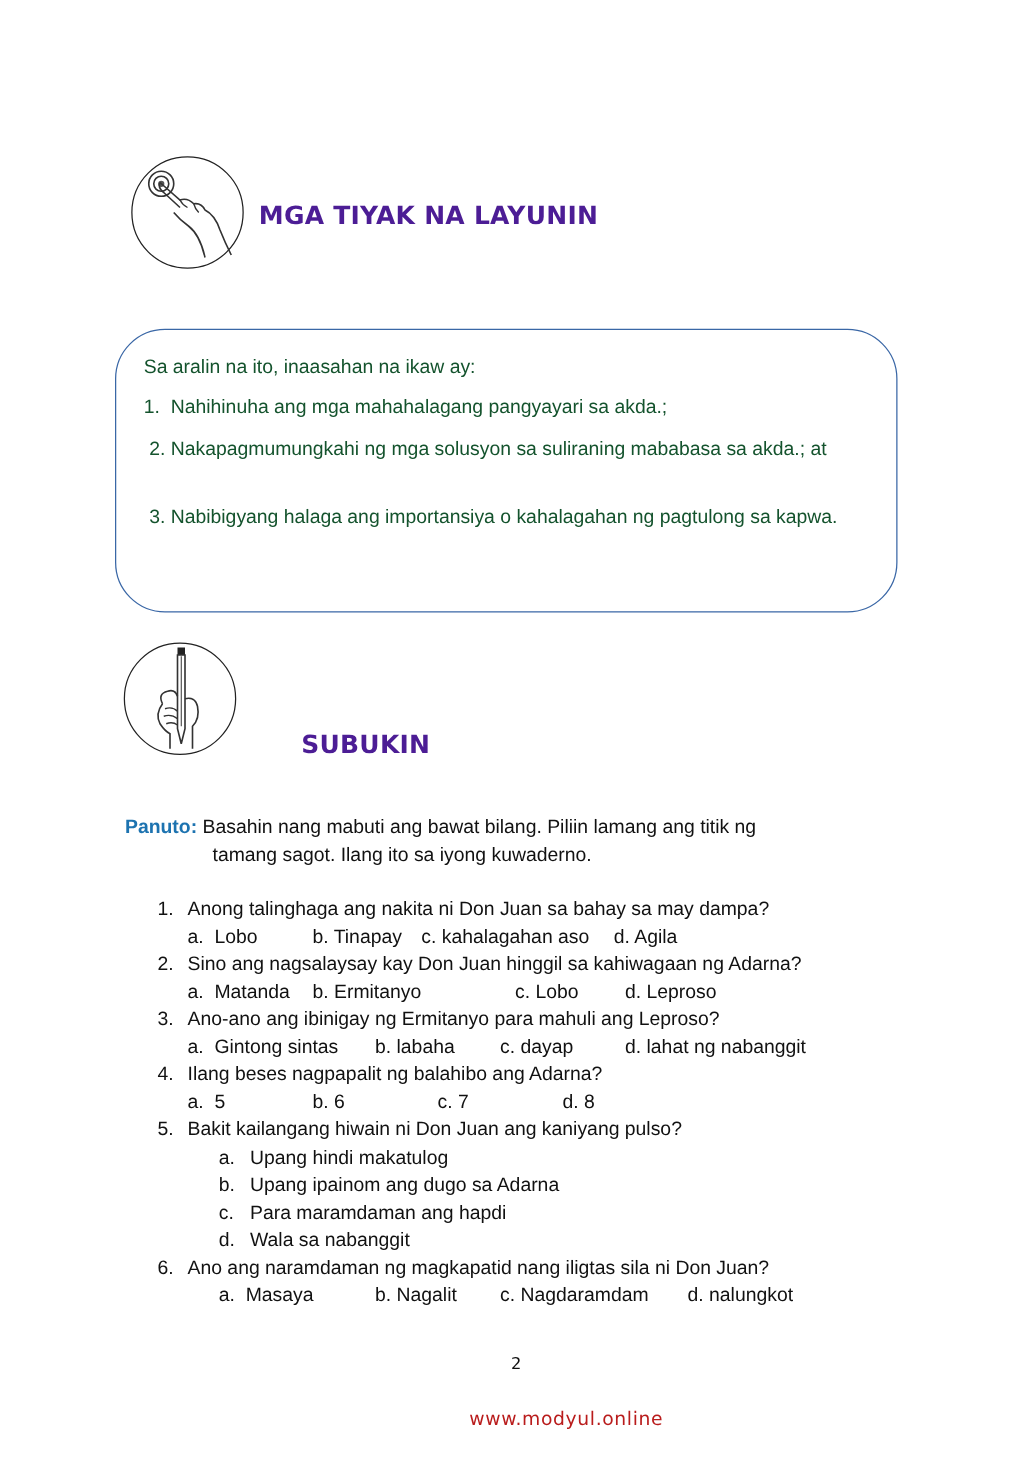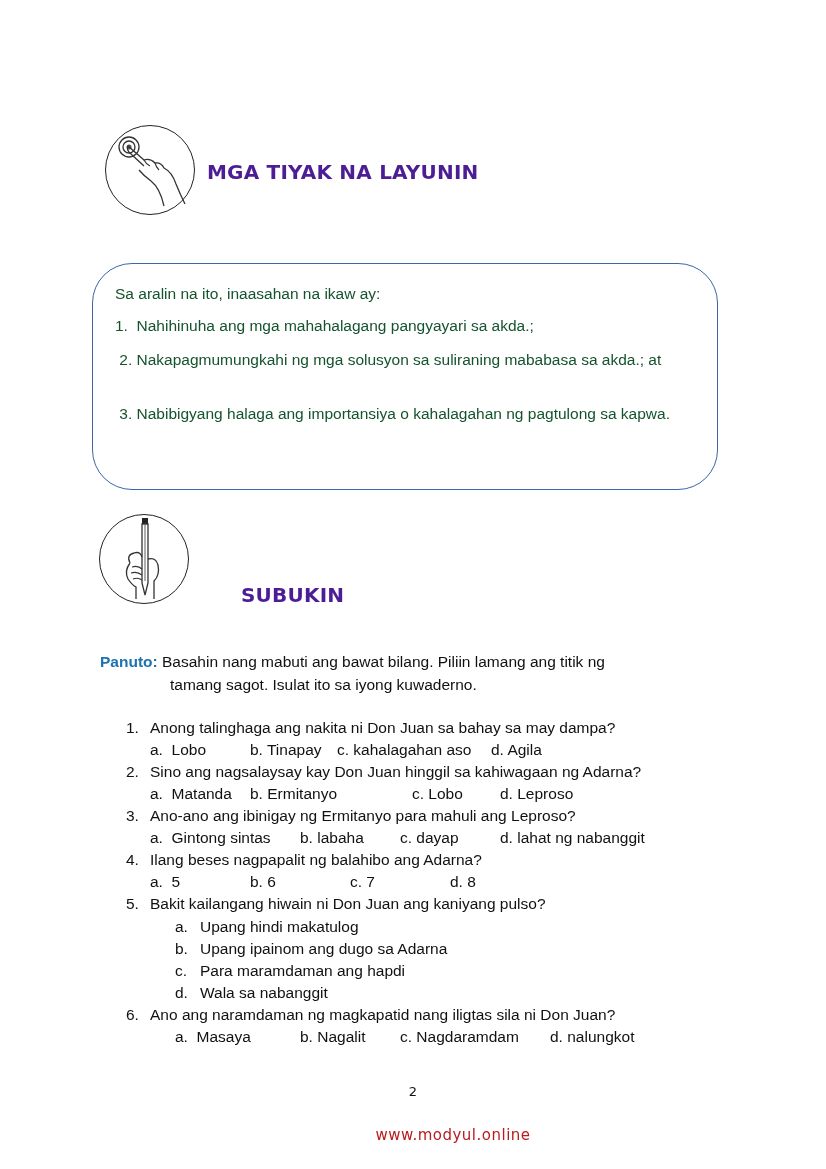--- a/index.html
+++ b/index.html
@@ -45,21 +45,21 @@
     <path d="M30 48 Q26 40 34 38 Q40 36 42 42 M48 44 Q56 42 58 50 Q60 60 54 66 L54 84 M30 48 Q24 56 28 64 Q32 70 36 72 L36 84" fill="none" stroke="#333" stroke-width="1.3"></path>
     <path d="M32 52 Q38 50 42 54 M31 58 Q37 56 42 60 M33 64 Q38 62 42 65" fill="none" stroke="#333" stroke-width="1.1"></path>
   </svg>
 </div>
 <div class="section-title" style="left:203px; top:583px;margin-left:38px;">SUBUKIN</div>
 
 <div class="q-line" style="left:100px; top:653px;">
   <span class="panuto-label">Panuto:</span>
   <span>Basahin nang mabuti ang bawat bilang. Piliin lamang ang titik ng</span>
 </div>
-<div class="q-line" style="left:170px; top:676px;">tamang sagot. Isulat ito sa iyong kuwaderno.</div>
+<div class="q-line" style="left:170px; top:676px;">tamang sagot. Ilang ito sa iyong kuwaderno.</div>
 
 <div>
   <div class="q-line" style="left:126px; top:719px;">1.</div>
   <div class="q-line" style="left:150px; top:719px;">Anong talinghaga ang nakita ni Don Juan sa bahay sa may dampa?</div>
   <div class="q-line" style="left:150px; top:741px; white-space:pre;">a.  Lobo</div>
   <div class="q-line" style="left:250px; top:741px;">b. Tinapay</div>
   <div class="q-line" style="left:337px; top:741px;">c. kahalagahan aso</div>
   <div class="q-line" style="left:491px; top:741px;">d. Agila</div>
 </div>
 

